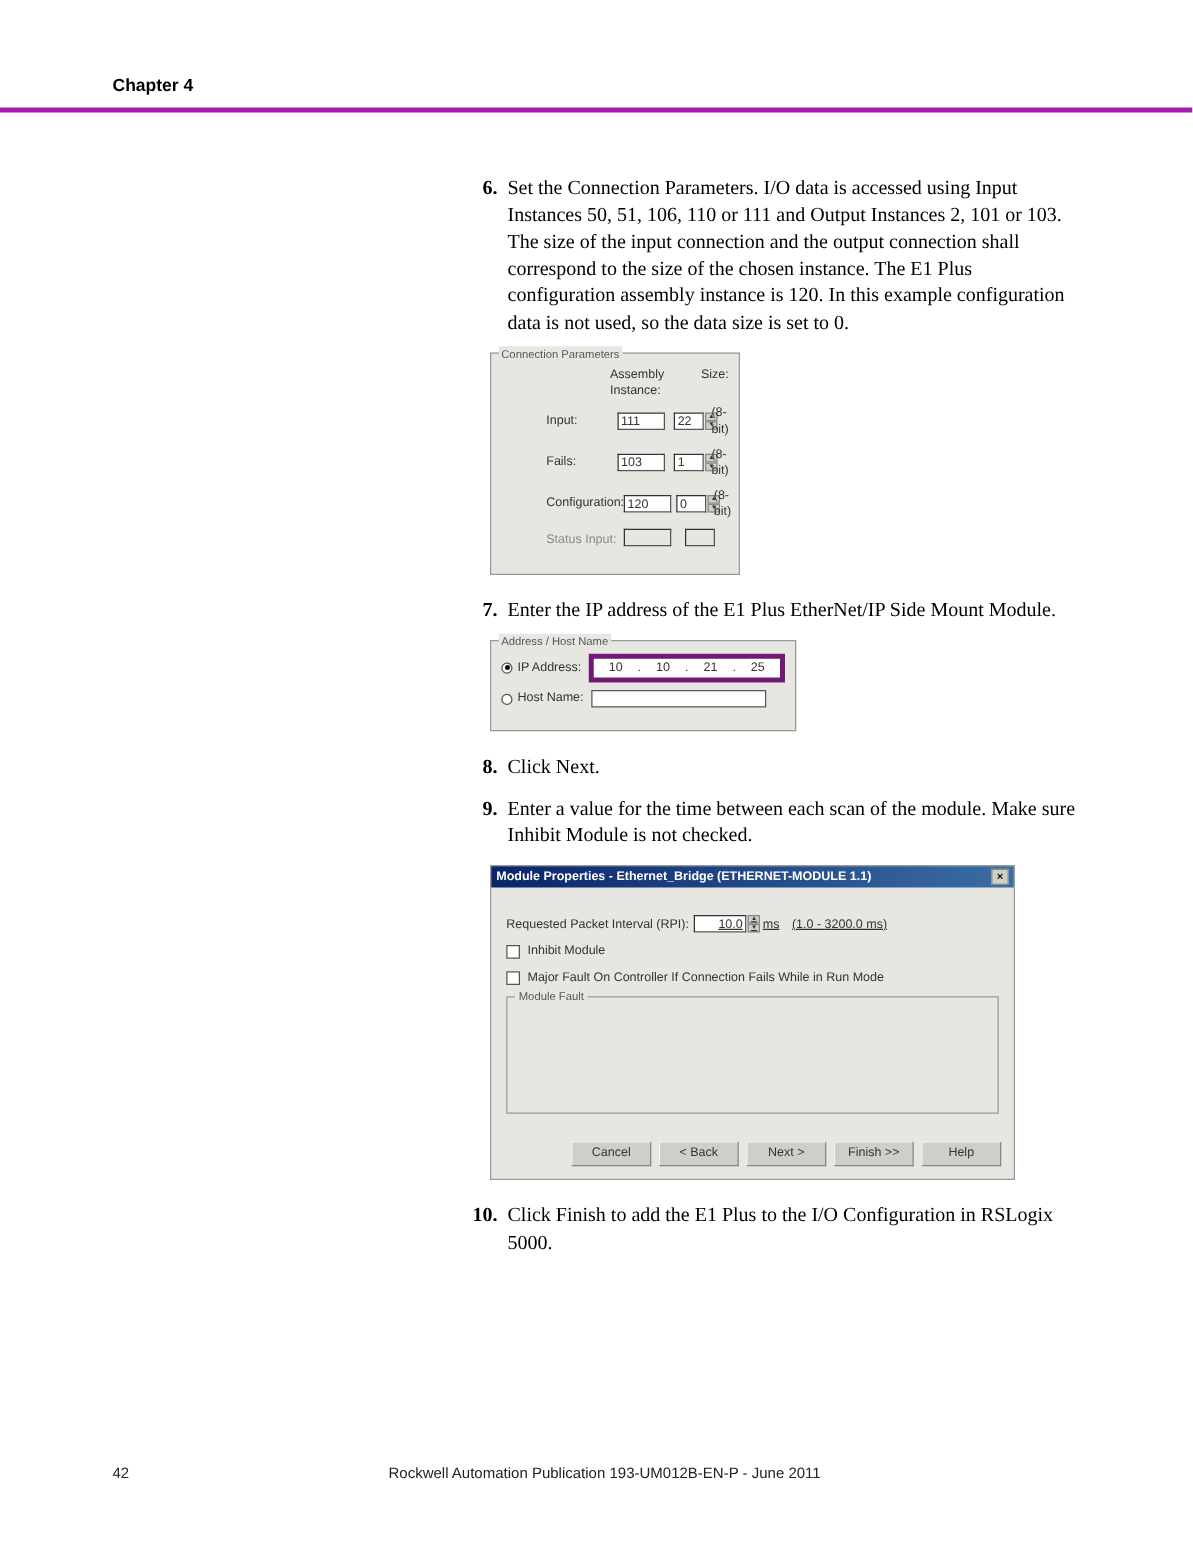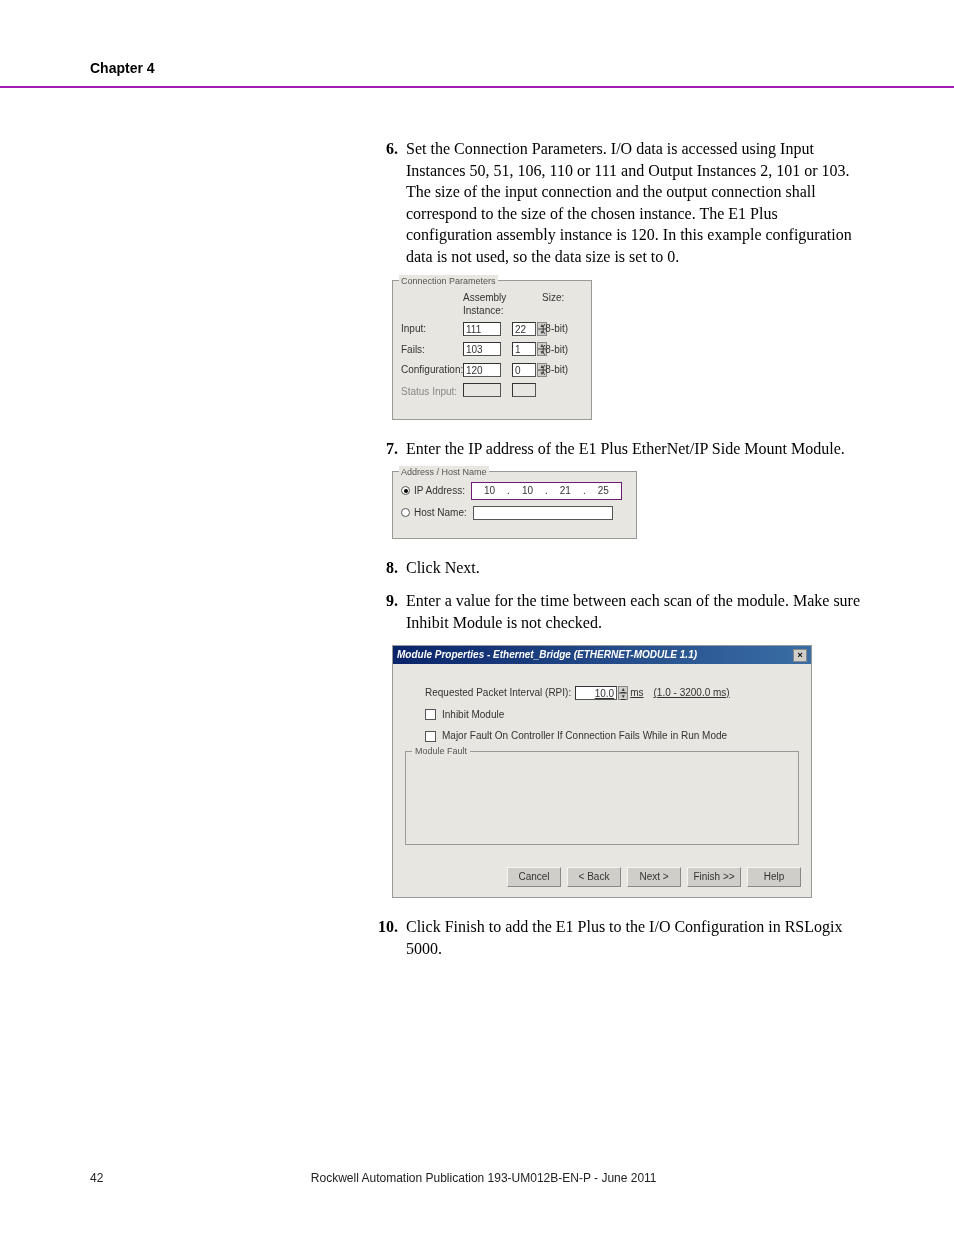--- a/index.html
+++ b/index.html
@@ -6,21 +6,21 @@
     body {
       font-family: Georgia, 'Times New Roman', serif;
       background: #fff;
       width: 954px;
       height: 1235px;
       position: relative;
       color: #000;
     }
     .page-header {
       padding: 60px 90px 10px 90px;
-      border-bottom: 2px solid #a21caf;
+      border-bottom: 4px solid #a21caf;
       display: flex;
       justify-content: space-between;
       font-family: Arial, sans-serif;
       font-weight: bold;
       font-size: 14px;
     }
     .content {
       padding: 50px 90px 20px 370px;
       font-size: 16px;
       line-height: 1.35;
@@ -48,21 +48,21 @@
     .fig1 { width: 200px; padding: 10px 8px 12px 8px; }
     .fieldset-label {
       position: absolute;
       top: -6px; left: 6px;
       background: #e8e6e0;
       padding: 0 2px;
       font-size: 9px;
       color: #555;
     }
     .fig1 .head { display: flex; margin-bottom: 4px; }
-    .fig1 .c1 { width: 62px; }
+    .fig1 .c1 { width: 62px; margin-left: 36px; }
     .fig1 .c2 { width: 45px; }
     .fig1 .c3 { width: 30px; text-align: left; padding-left: 4px; }
     .fig1 .c4 { flex: 1; padding-left: 4px; }
     .fig1 .row { display: flex; align-items: center; margin-bottom: 6px; }
     .txtbox {
       background: #fff;
       border: 1px solid #555;
       border-top-color: #333; border-left-color: #333;
       font-size: 10px;
       padding: 0 2px;
@@ -95,49 +95,48 @@
     .radio {
       width: 9px; height: 9px; border-radius: 50%;
       border: 1px solid #555; background: #fff;
       margin-right: 4px; display: inline-flex;
       align-items: center; justify-content: center;
     }
     .radio.sel::after {
       content: ""; width: 4px; height: 4px; border-radius: 50%; background: #000;
     }
     .ipbox {
-      background: #fff; border: 1px solid #701a75;
+      background: #fff; border: 4px solid #701a75;
       display: flex; align-items: center;
       padding: 1px 6px; font-size: 10px;
       margin-left: 6px;
     }
     .ipbox span { padding: 0 6px; }
     .ipdot { padding: 0; }
     .hostbox { background: #fff; border: 1px solid #555; width: 140px; height: 14px; margin-left: 6px; }
     .fig3 { width: 420px; padding: 0; background: #e8e6e0; }
     .titlebar {
       background: linear-gradient(to right, #0a246a, #3a6ea5);
       color: #fff;
       font-weight: bold;
       font-size: 10px;
       padding: 2px 4px;
       display: flex;
       align-items: center;
       justify-content: space-between;
-      font-style: italic;
     }
     .closex {
       background: #d0cec8; color: #000;
       width: 14px; height: 13px;
       border: 1px solid #888;
       font-size: 9px; font-weight: bold;
       text-align: center; line-height: 11px;
     }
     .fig3 .body { padding: 22px 12px 10px 12px; }
-    .fig3 .line { display: flex; align-items: center; font-size: 10px; margin-bottom: 8px; margin-left: 20px; }
+    .fig3 .line { display: flex; align-items: center; font-size: 10px; margin-bottom: 8px; }
     .checkbox {
       width: 11px; height: 11px; background: #fff;
       border: 1px solid #555; margin-right: 6px;
       display: inline-block;
     }
     .rpibox { display: inline-flex; align-items: center; margin-left: 4px; text-decoration: underline; }
     .rpibox .txtbox { width: 42px; text-align: right; }
     .modulefault {
       border: 1px solid #999;
       height: 94px;
@@ -151,21 +150,21 @@
     }
     .btnrow {
       display: flex; justify-content: flex-end;
       gap: 6px; padding: 12px 10px 10px 10px;
     }
     .btn {
       background: #d0cec8;
       border: 1px solid #888;
       border-top-color: #f4f4f0; border-left-color: #f4f4f0;
       font-size: 10px;
-      width: 54px; height: 20px;
+      width: 64px; height: 20px;
       text-align: center; line-height: 18px;
     }
     .page-footer {
       position: absolute;
       bottom: 50px;
       left: 0; right: 0;
       padding: 0 90px;
       display: flex;
       font-family: Arial, sans-serif;
       font-size: 12px;

